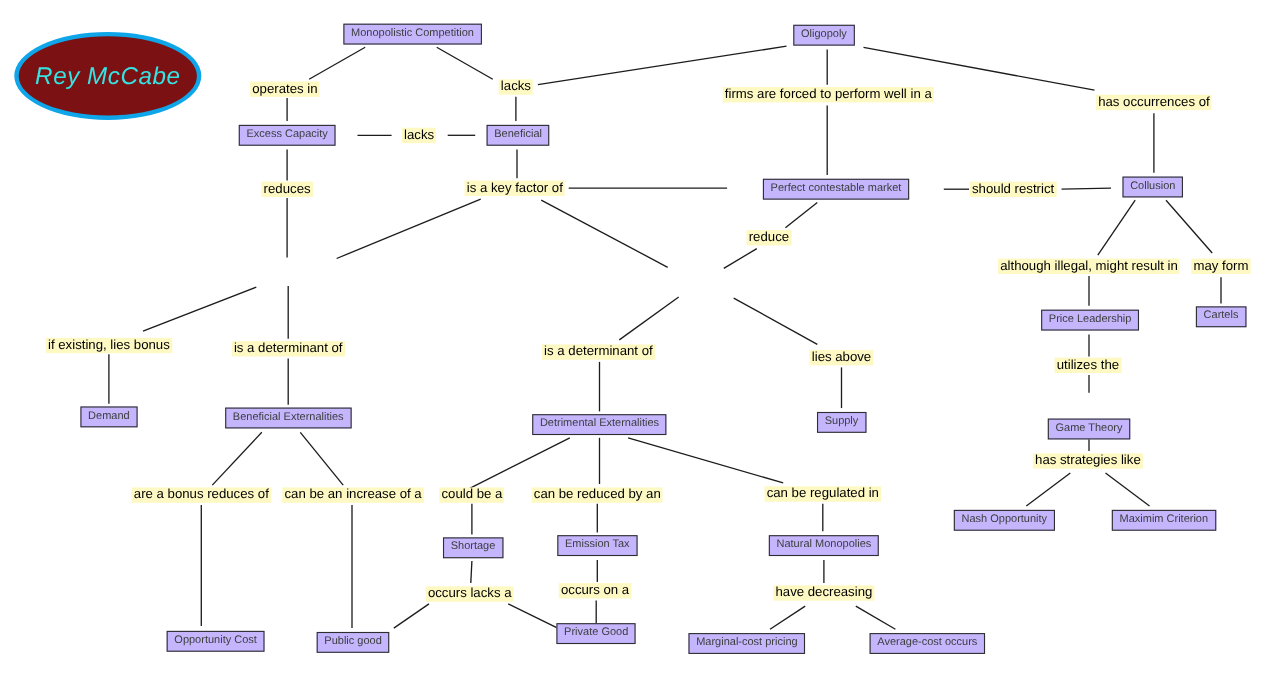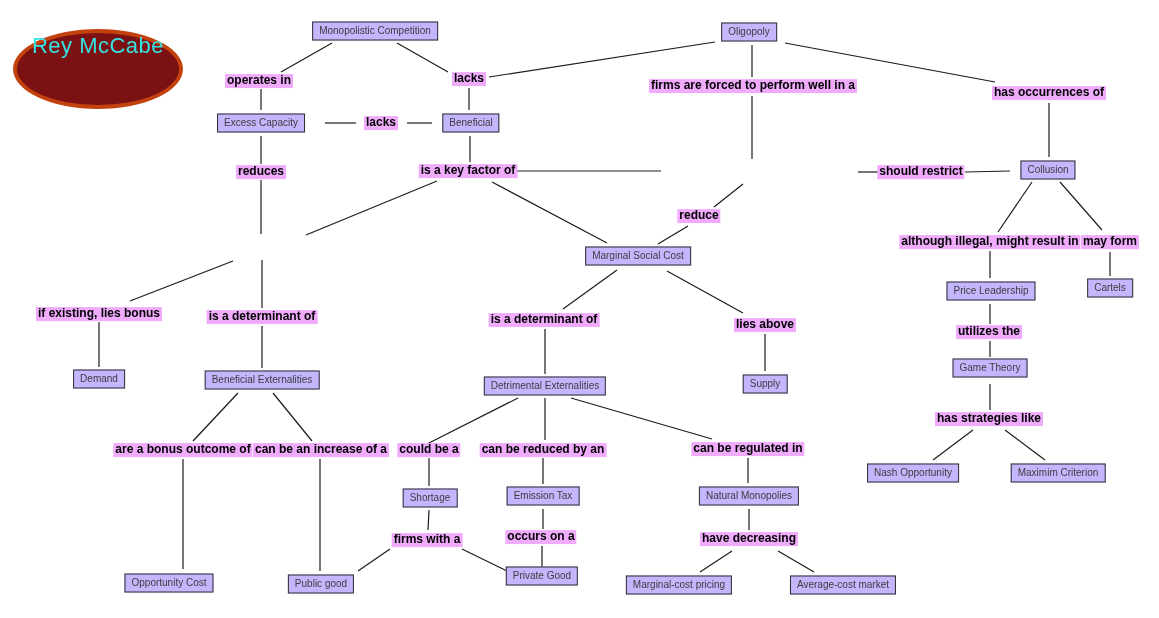--- a/index.html
+++ b/index.html
@@ -10,28 +10,28 @@
   .edges { position:absolute; left:0; top:0; }
   .edges line { stroke:#1c1c1c; stroke-width:1.2; }
   .node {
     position:absolute; transform:translate(-50%,-50%);
     background:#c4b5fd; border:1px solid #2e2e2e;
     padding:2px 6px 3px 6px; font-size:10px; color:#3d3d3d;
     white-space:nowrap; line-height:1.2;
   }
   .lbl {
     position:absolute; transform:translate(-50%,-50%);
-    background:#f0abfc; font-size:12px; color:#000000;
-    white-space:nowrap; padding:0 2px; line-height:1.15; font-weight:bold;
+    background:#fef9c3; font-size:12px; color:#000000;
+    white-space:nowrap; padding:0 2px; line-height:1.15; font-weight:normal;
   }
   .bubble {
     position:absolute; transform:translate(-50%,-50%);
     width:162px; height:72px; border-radius:50%;
-    border:4px solid #c2410c; background:#7b1113;
-    display:flex; justify-content:center;
+    border:4px solid #0ea5e9; background:#7b1113;
+    display:flex; align-items:center; justify-content:center;font-style:italic;
   }
   .bubble span { font-size:22px; color:#35e3e3; letter-spacing:0.5px; }
 </style>
 </head>
 <body>
 
 <div class="canvas">
 
   <svg class="edges" width="1159" height="618" viewBox="0 0 1159 618">
     <line x1="332" y1="43" x2="281" y2="72"></line>
@@ -93,59 +93,59 @@
   </svg>
 
   <div class="bubble" style="left: 98px; top: 69px; background-color: rgb(123, 17, 19);">
     <span style="color: rgb(53, 227, 227);">Rey McCabe</span>
   </div>
 
   <div class="node" style="left:375px;top:31px">Monopolistic Competition</div>
   <div class="node" style="left:749px;top:32px">Oligopoly</div>
   <div class="node" style="left:261px;top:123px">Excess Capacity</div>
   <div class="node" style="left:471px;top:123px">Beneficial</div>
+  <div class="node" style="left:760px;top:172px">Perfect contestable market</div>
   <div class="node" style="left:1048px;top:170px">Collusion</div>
-  <div class="node" style="left:638px;top:256px">Marginal Social Cost</div>
   <div class="node" style="left:991px;top:291px">Price Leadership</div>
   <div class="node" style="left:1110px;top:288px">Cartels</div>
   <div class="node" style="left:99px;top:379px">Demand</div>
   <div class="node" style="left:545px;top:386px">Detrimental Externalities</div>
   <div class="node" style="left:262px;top:380px">Beneficial Externalities</div>
   <div class="node" style="left:765px;top:384px">Supply</div>
-  <div class="node" style="left:990px;top:368px">Game Theory</div>
+  <div class="node" style="left:990px;top:390px">Game Theory</div>
   <div class="node" style="left:913px;top:473px">Nash Opportunity</div>
   <div class="node" style="left:1058px;top:473px">Maximim Criterion</div>
   <div class="node" style="left:430px;top:498px">Shortage</div>
   <div class="node" style="left:543px;top:496px">Emission Tax</div>
   <div class="node" style="left:749px;top:496px">Natural Monopolies</div>
-  <div class="node" style="left:169px;top:583px">Opportunity Cost</div>
+  <div class="node" style="left:196px;top:583px">Opportunity Cost</div>
   <div class="node" style="left:321px;top:584px">Public good</div>
   <div class="node" style="left:542px;top:576px">Private Good</div>
   <div class="node" style="left:679px;top:585px">Marginal-cost pricing</div>
-  <div class="node" style="left:843px;top:585px">Average-cost market</div>
+  <div class="node" style="left:843px;top:585px">Average-cost occurs</div>
 
   <div class="lbl" style="left:259px;top:81px">operates in</div>
   <div class="lbl" style="left:469px;top:79px">lacks</div>
   <div class="lbl" style="left:381px;top:123px">lacks</div>
   <div class="lbl" style="left:753px;top:86px">firms are forced to perform well in a</div>
   <div class="lbl" style="left:1049px;top:93px">has occurrences of</div>
   <div class="lbl" style="left:261px;top:172px">reduces</div>
   <div class="lbl" style="left:468px;top:171px">is a key factor of</div>
   <div class="lbl" style="left:921px;top:172px">should restrict</div>
   <div class="lbl" style="left:699px;top:216px">reduce</div>
   <div class="lbl" style="left:990px;top:242px">although illegal, might result in</div>
   <div class="lbl" style="left:1110px;top:242px">may form</div>
   <div class="lbl" style="left:99px;top:314px">if existing, lies bonus</div>
   <div class="lbl" style="left:262px;top:317px">is a determinant of</div>
   <div class="lbl" style="left:544px;top:320px">is a determinant of</div>
   <div class="lbl" style="left:765px;top:325px">lies above</div>
   <div class="lbl" style="left:989px;top:332px">utilizes the</div>
   <div class="lbl" style="left:989px;top:419px">has strategies like</div>
-  <div class="lbl" style="left:183px;top:450px">are a bonus outcome of</div>
+  <div class="lbl" style="left:183px;top:450px">are a bonus reduces of</div>
   <div class="lbl" style="left:321px;top:450px">can be an increase of a</div>
   <div class="lbl" style="left:429px;top:450px">could be a</div>
   <div class="lbl" style="left:543px;top:450px">can be reduced by an</div>
   <div class="lbl" style="left:748px;top:449px">can be regulated in</div>
-  <div class="lbl" style="left:427px;top:540px">firms with a</div>
+  <div class="lbl" style="left:427px;top:540px">occurs lacks a</div>
   <div class="lbl" style="left:541px;top:537px">occurs on a</div>
   <div class="lbl" style="left:749px;top:539px">have decreasing</div>
 
 </div>
 
 </body></html>

